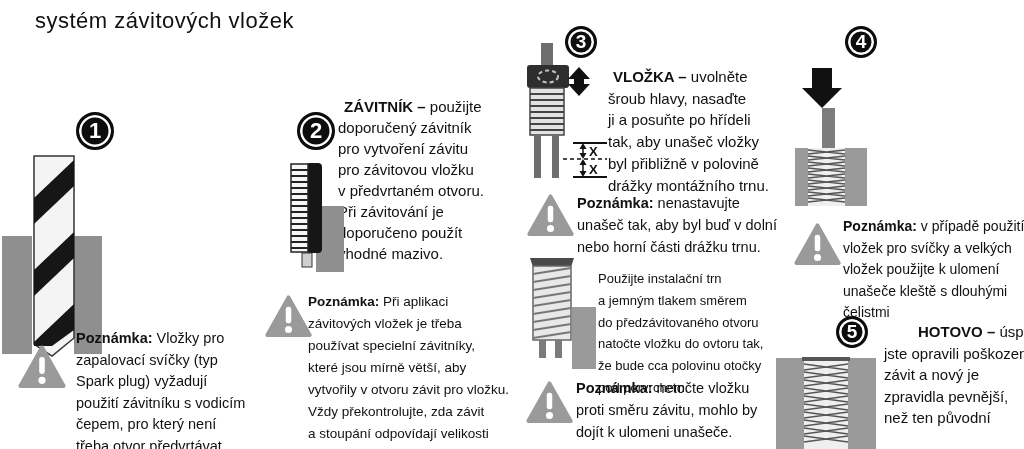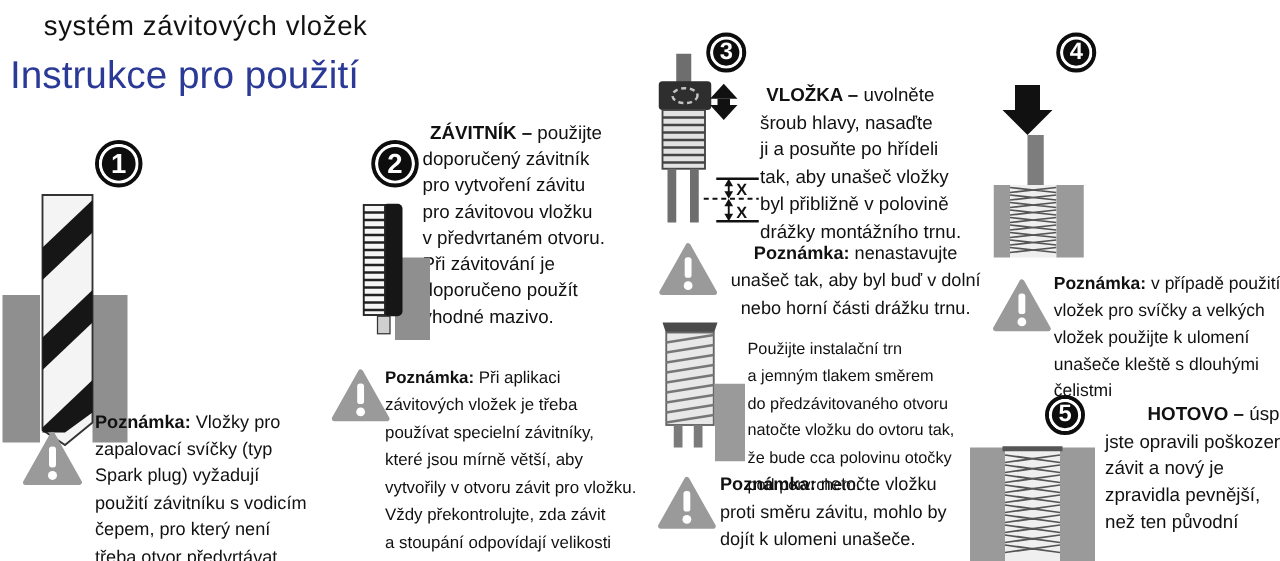--- a/index.html
+++ b/index.html
@@ -20,21 +20,20 @@
   .txt{white-space:pre-line;margin:0;}
   .lead{font-weight:bold;}
   svg{display:block;}
 </style>
 </head>
 <body>
 
 <div class="page">
 
   <div class="abs subtitle" style="left:35px;top:8px;">systém závitových vložek</div>
-  <div class="abs maintitle" style="left:8px;top:42px;">Instrukce pro použití</div>
 
   <div class="badge big" style="left:76px;top:112px;">
       <span>1</span>
     </div>
 
   <svg class="abs" style="left:0px;top:148px;" width="105" height="212" viewBox="0 0 105 212">
     <rect x="2" y="88" width="30" height="118" fill="#8f8f8f"></rect>
     <rect x="74" y="88" width="28" height="118" fill="#8f8f8f"></rect>
     <path d="M34 8 h40 v182 l-22 18 -18 -12 Z" fill="#f4f4f4" stroke="#333" stroke-width="1.5"></path>
     <polygon points="34,50 74,12 74,38 34,76" fill="#161616"></polygon>
@@ -124,21 +123,21 @@
       <text x="74" y="118" font-size="13" font-weight="bold" fill="#111">X</text>
       <text x="74" y="136" font-size="13" font-weight="bold" fill="#111">X</text>
     </g>
   </svg>
 
   <svg class="abs" style="left:527px;top:194px;" width="47" height="44" viewBox="0 0 60 56">
     <path d="M30 3 L57 51 L3 51 Z" fill="#9a9a9a" stroke="#9a9a9a" stroke-width="5" stroke-linejoin="round"></path>
     <rect x="26.5" y="15" width="7" height="21" rx="3" fill="#fff"></rect>
       <circle cx="30" cy="44" r="4.5" fill="#fff"></circle>
   </svg>
-  <p class="abs txt" style="left:577px;top:192px;width:215px;font-size:14.5px;line-height:22px;text-align:center;"><span class="lead">Poznámka: </span><span>nenastavujte
+  <p class="abs txt" style="left:577px;top:192px;width:215px;font-size:14.5px;line-height:22px;"><span class="lead">Poznámka: </span><span>nenastavujte
 unašeč tak, aby byl buď v dolní
 nebo horní části drážku trnu.</span></p>
 
   <svg class="abs" style="left:528px;top:252px;" width="72" height="120" viewBox="0 0 72 120">
     <rect x="44" y="55" width="24" height="62" fill="#9a9a9a"></rect>
     <path d="M2 6 h44 l-3 9 h-38 Z" fill="#4a4a4a"></path>
     <rect x="5" y="14" width="38" height="74" fill="#e8e8e8" stroke="#666" stroke-width="1.5"></rect>
     <path d="M5 22 L43 16 M5 30 L43 24 M5 38 L43 32 M5 46 L43 40 M5 54 L43 48 M5 62 L43 56 M5 70 L43 64 M5 78 L43 72 M5 86 L43 80" stroke="#777" stroke-width="2"></path>
     <rect x="11" y="88" width="7" height="18" fill="#7b7b7b"></rect>
     <rect x="27" y="88" width="7" height="18" fill="#7b7b7b"></rect>

